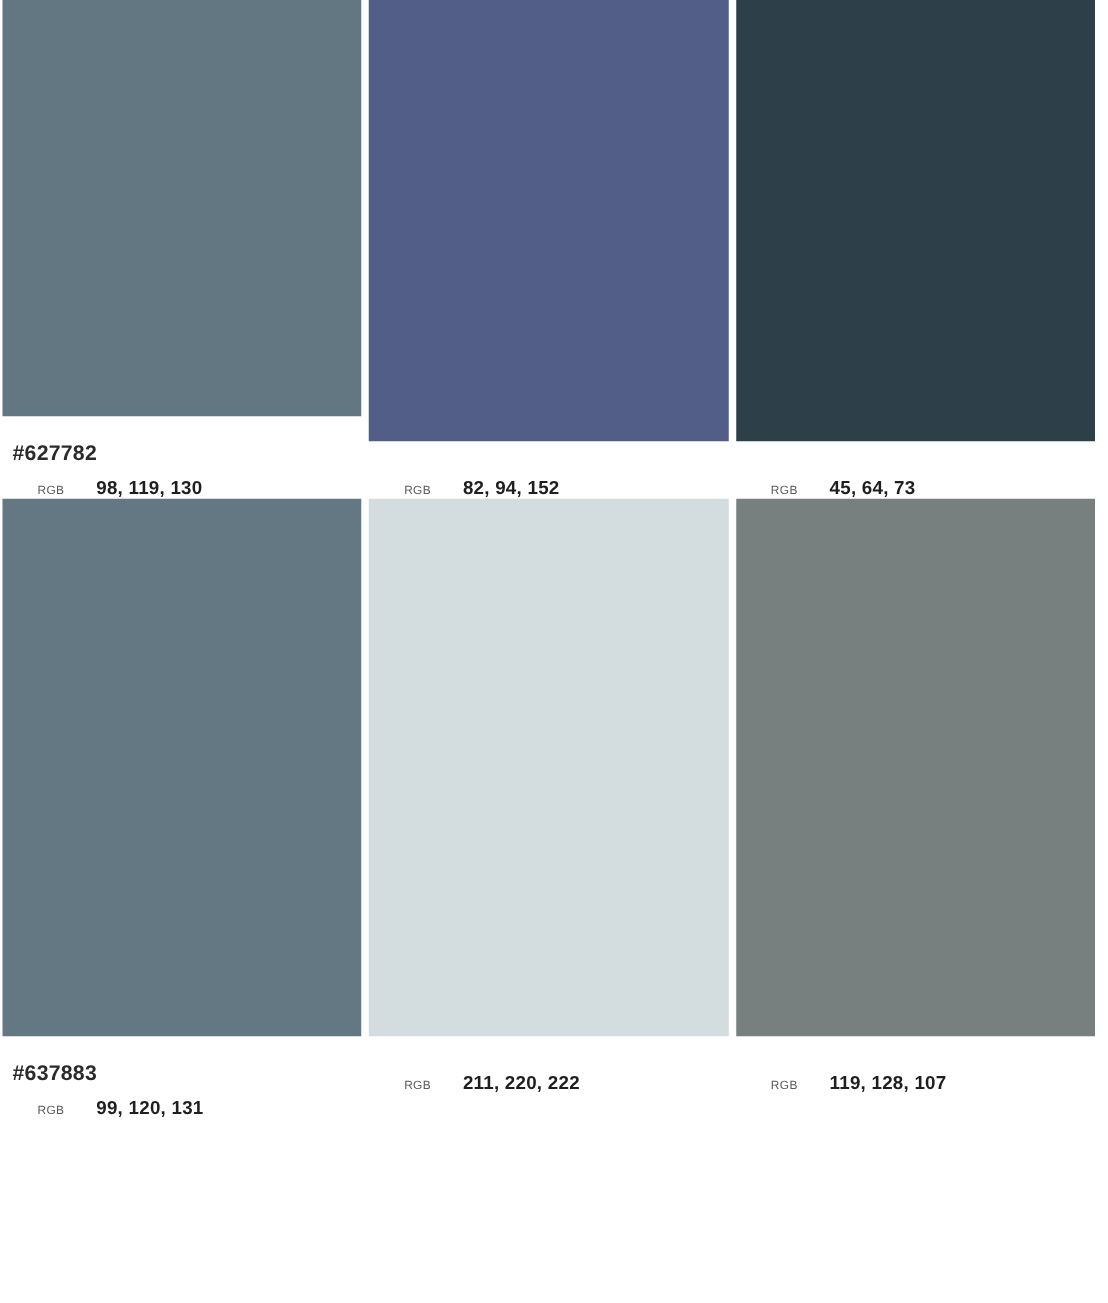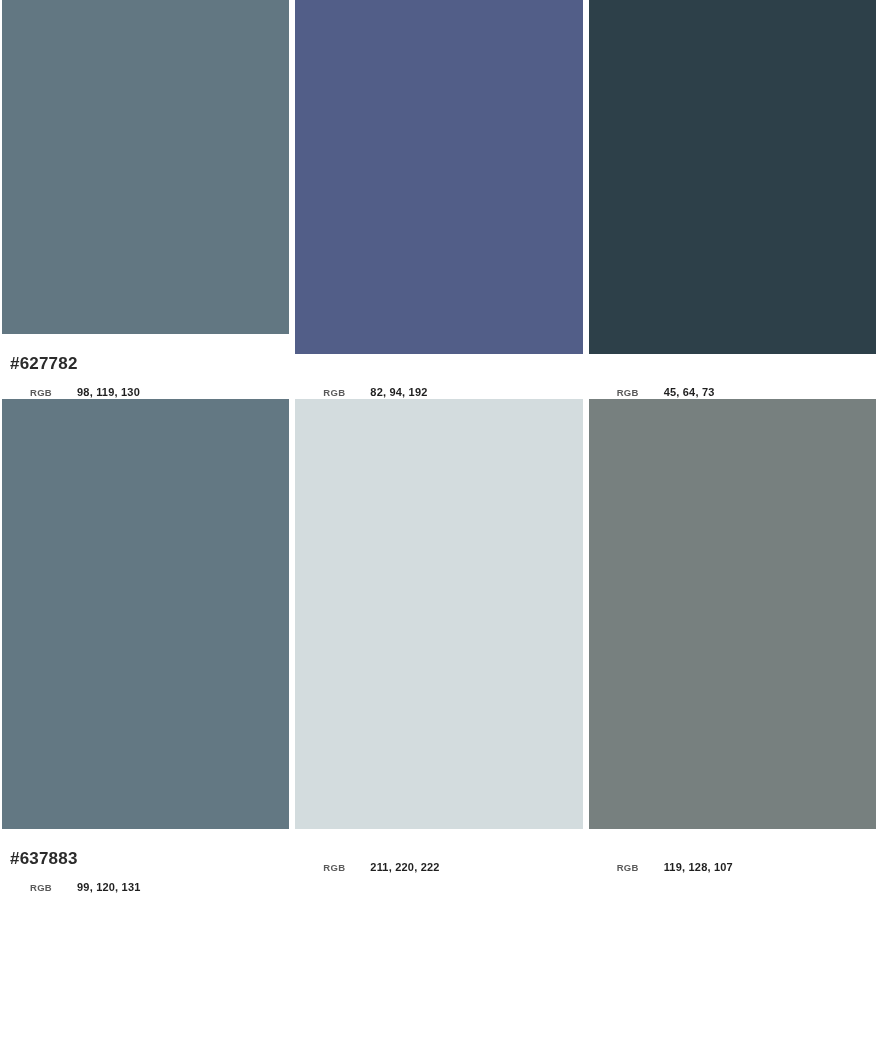--- a/index.html
+++ b/index.html
@@ -60,29 +60,29 @@
     margin: 0;
   }
   .swatch-rgb-line {
     margin-top: 12px;
     display: flex;
     align-items: baseline;
     line-height: 12px;
   }
   .rgb-label {
     font-size: 9.5px;
-    font-weight: bold;
+    font-weight: normal;
     color: #5a5a5a;
     letter-spacing: 0.3px;
     width: 47px;
     flex: 0 0 47px;
     padding-left: 20px;
   }
   .rgb-value {
-    font-size: 11px;
+    font-size: 15px;
     font-weight: bold;
     color: #1f1f1f;
     letter-spacing: 0.2px;
   }
 </style>
 </head>
 <body>
 
 <div class="palette">
 
@@ -97,21 +97,21 @@
           <span class="rgb-value">98, 119, 130</span>
         </div>
       </div>
     </div>
 
     <div class="swatch-card">
       <div class="swatch-chip" style="background-color: rgb(82, 94, 136);"></div>
       <div class="swatch-info">
         <div class="swatch-rgb-line">
           <span class="rgb-label">RGB</span>
-          <span class="rgb-value">82, 94, 192</span>
+          <span class="rgb-value">82, 94, 152</span>
         </div>
       </div>
     </div>
 
     <div class="swatch-card">
       <div class="swatch-chip" style="background-color: rgb(45, 64, 73);"></div>
       <div class="swatch-info">
         <div class="swatch-rgb-line">
           <span class="rgb-label">RGB</span>
           <span class="rgb-value">45, 64, 73</span>

